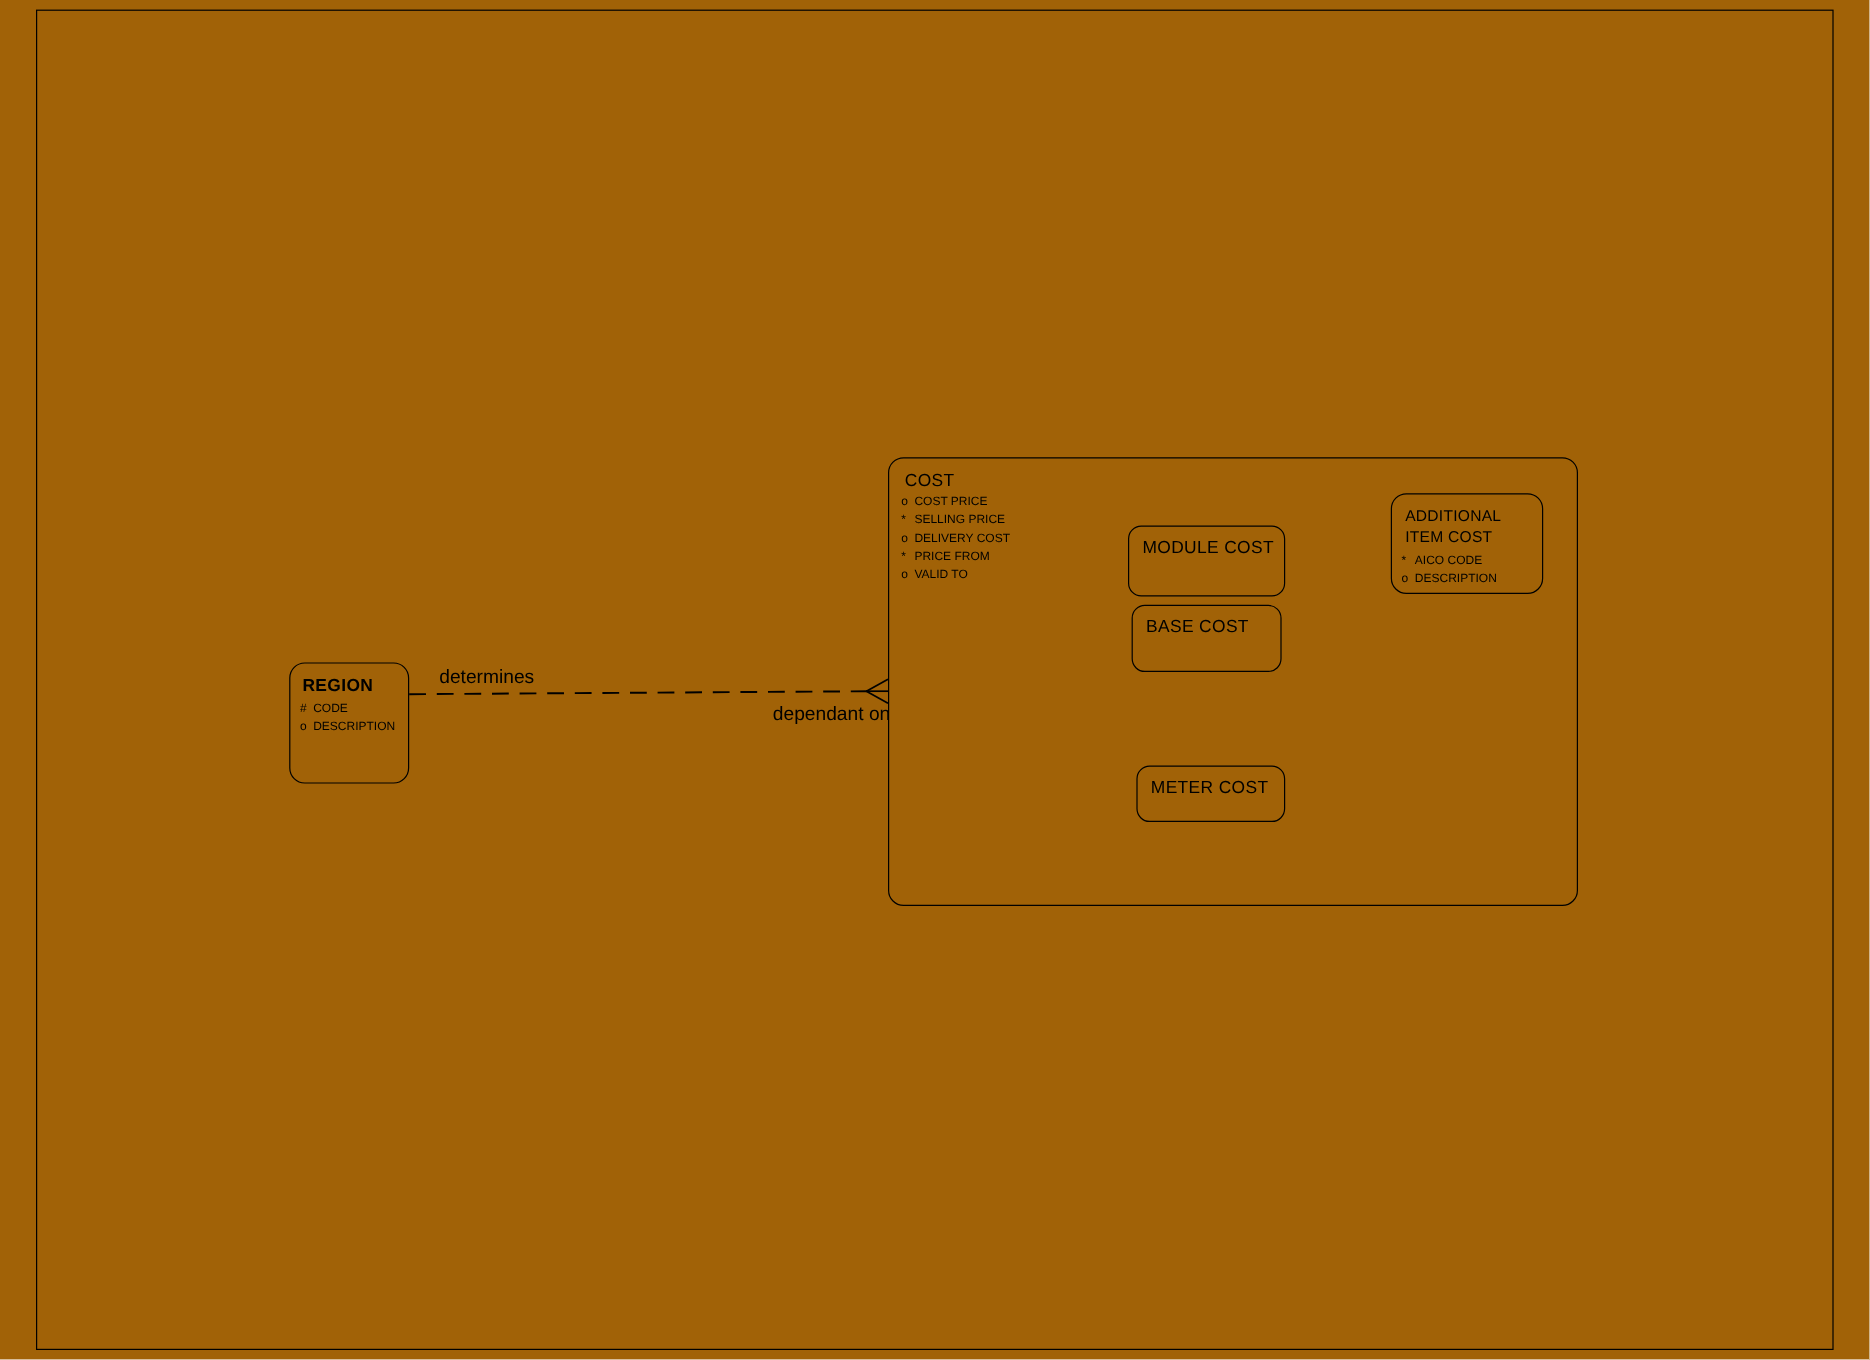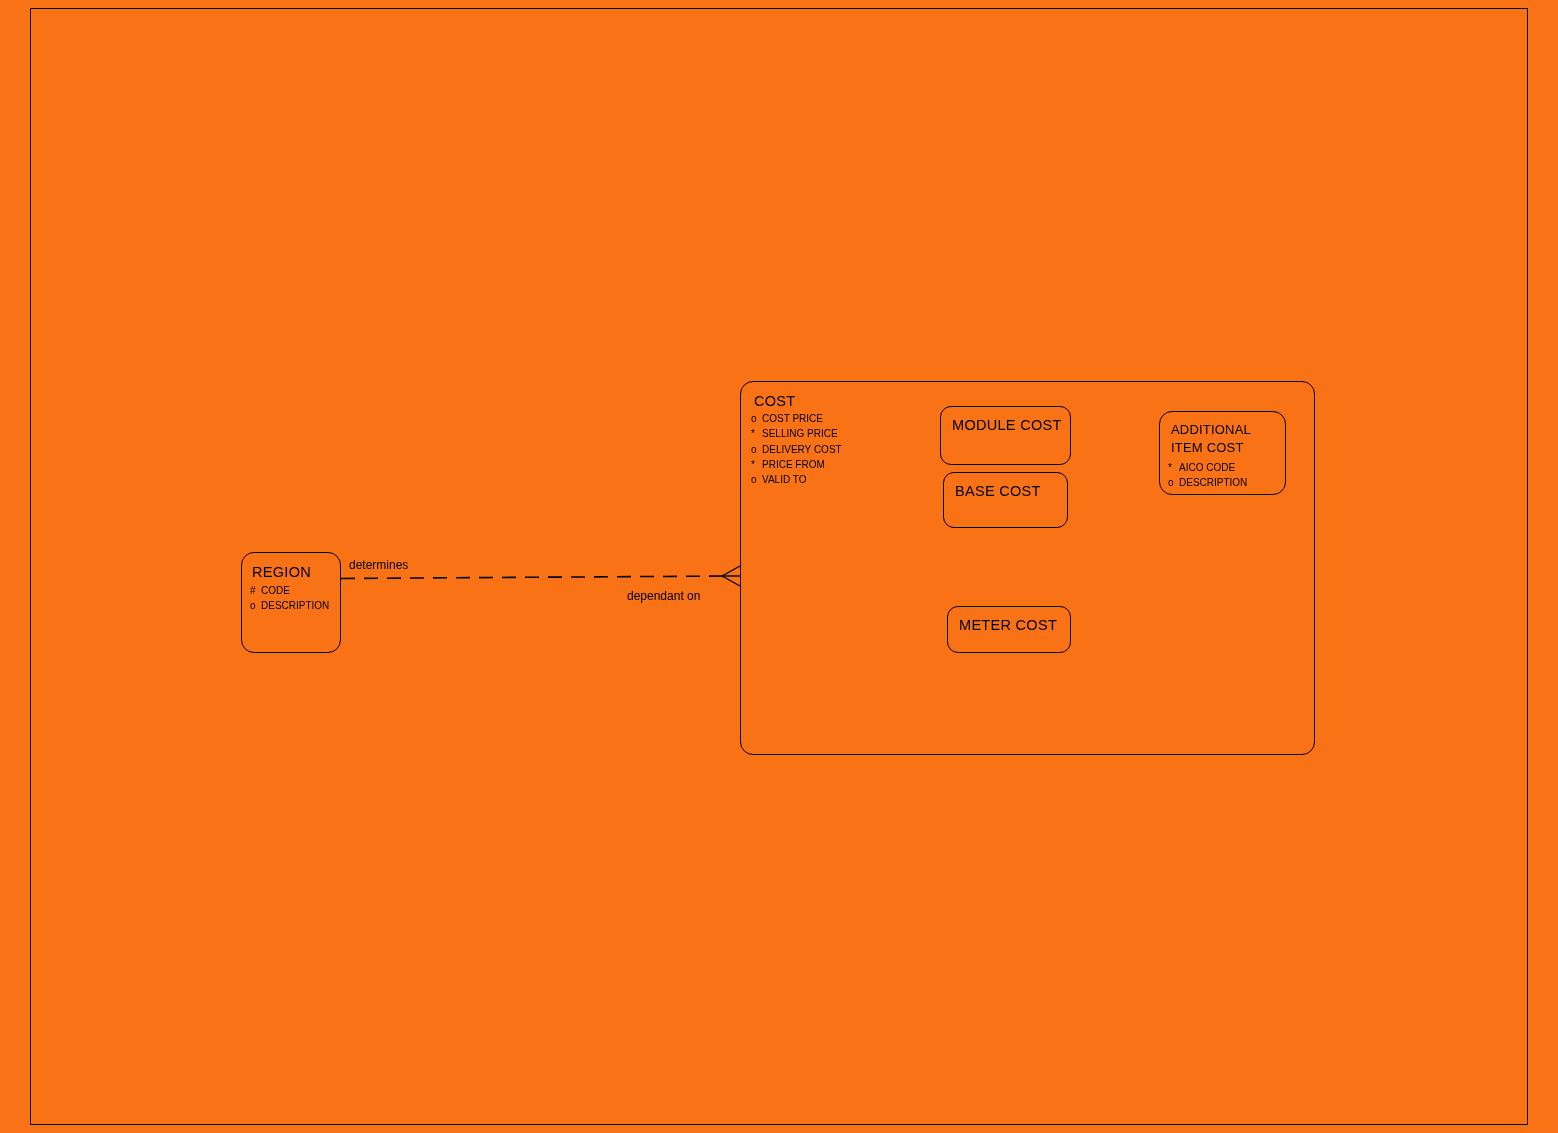--- a/index.html
+++ b/index.html
@@ -8,21 +8,21 @@
     background: #ffffff;
   }
   body {
     font-family: "Liberation Sans", sans-serif;
     -webkit-font-smoothing: none;
   }
   #canvas {
     position: relative;
     width: 1558px;
     height: 1133px;
-    background: #f97316;
+    background: #a16207;
     overflow: hidden;
   }
   
   #page-frame {
     position: absolute;
     left: 30px;
     top: 8px;
     width: 1498px;
     height: 1117px;
     border: 1px solid #000000;
@@ -69,20 +69,21 @@
   #cost-title { left: 13px; top: 12px; }
   #cost-attrs { left: 10px; top: 29px; }
 
   
   .sub-ent {
     position: absolute;
     border: 1px solid #000000;
     border-radius: 11px;
     box-sizing: border-box;
     overflow: hidden;
+    margin-top: 32px;
   }
   .sub-ent .sub-label {
     position: absolute;
     left: 11px;
     top: 10px;
     font-size: 14.5px;
     line-height: 17px;
     letter-spacing: 0.3px;
     color: #000000;
     white-space: nowrap;
@@ -109,38 +110,39 @@
   }
   #aico-attrs { left: 8px; top: 48px; }
 
   
   #region-entity {
     left: 241px;
     top: 552px;
     width: 100px;
     height: 101px;
   }
-  #region-title { left: 10px; top: 12px; }
+  #region-title { left: 10px; top: 12px; font-weight: bold; }
   #region-attrs { left: 8px; top: 30px; }
 
   
   #relationship {
     position: absolute;
     left: 330px;
     top: 545px;
     width: 420px;
     height: 60px;
     pointer-events: none;
   }
   .rel-label {
     position: absolute;
-    font-size: 12px;
+    font-size: 16px;
     line-height: 14px;
     color: #000000;
     white-space: nowrap;
+    margin-left: 17px;
   }
   #label-determines { left: 349px; top: 558px; }
   #label-dependant-on { left: 627px; top: 589px; }
 </style>
 </head>
 <body>
 
 <div id="canvas">
 
   <div id="page-frame"></div>

